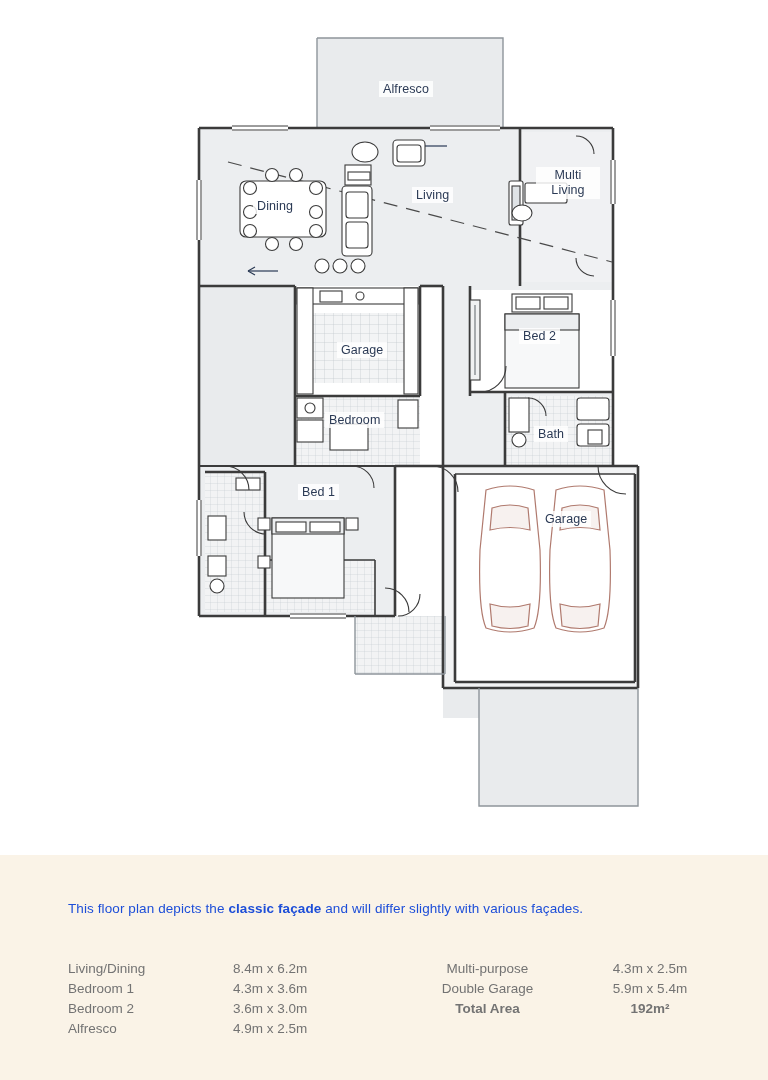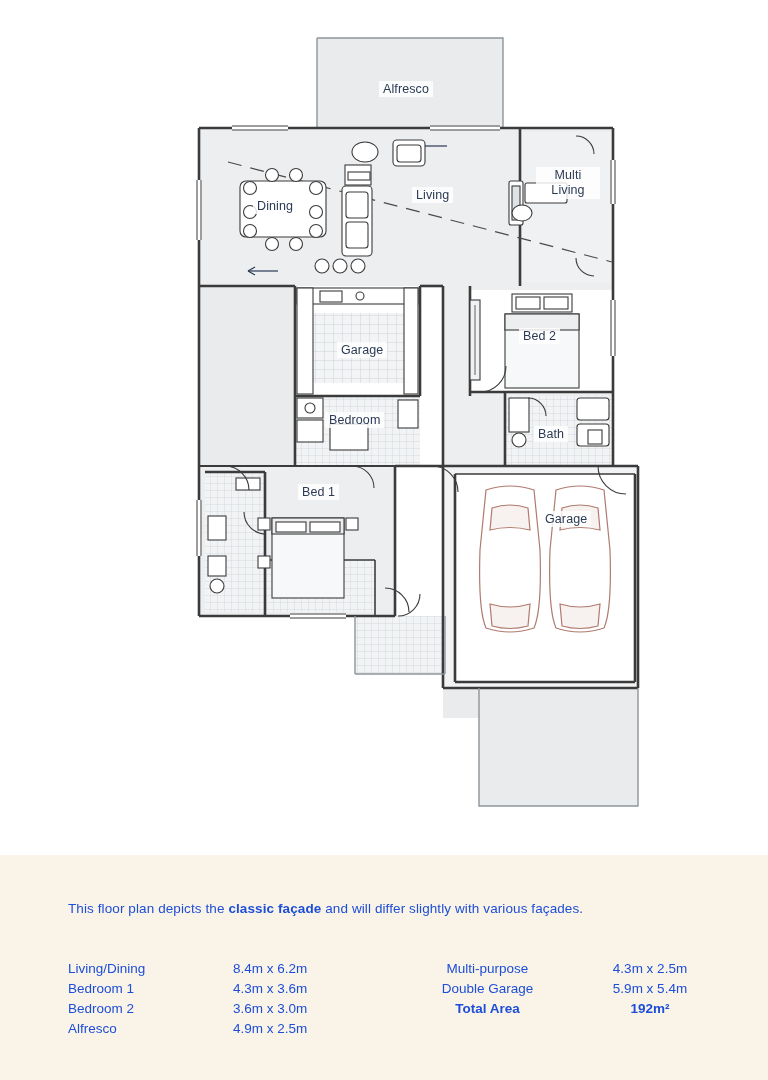--- a/index.html
+++ b/index.html
@@ -52,21 +52,21 @@
     left: 68px; top: 46px;
     font-size: 13.5px;
     color: #1d4ed8;
     letter-spacing: .1px;
   }
   #facade-note b { font-weight: bold; }
 
   .spec-table {
     position: absolute;
     font-size: 13.5px;
-    color: #1d4ed8;
+    color: #737373;
   }
   #spec-left  { left: 68px;  top: 106px; }
   #spec-right { left: 405px; top: 106px; text-align: center; }
   .spec-row { display: flex; height: 20px; align-items: baseline; }
   .spec-name { width: 165px; }
   .spec-val  { width: 160px; }
   .spec-row.total .spec-name,
   .spec-row.total .spec-val { font-weight: bold; }
 </style>
 </head>

